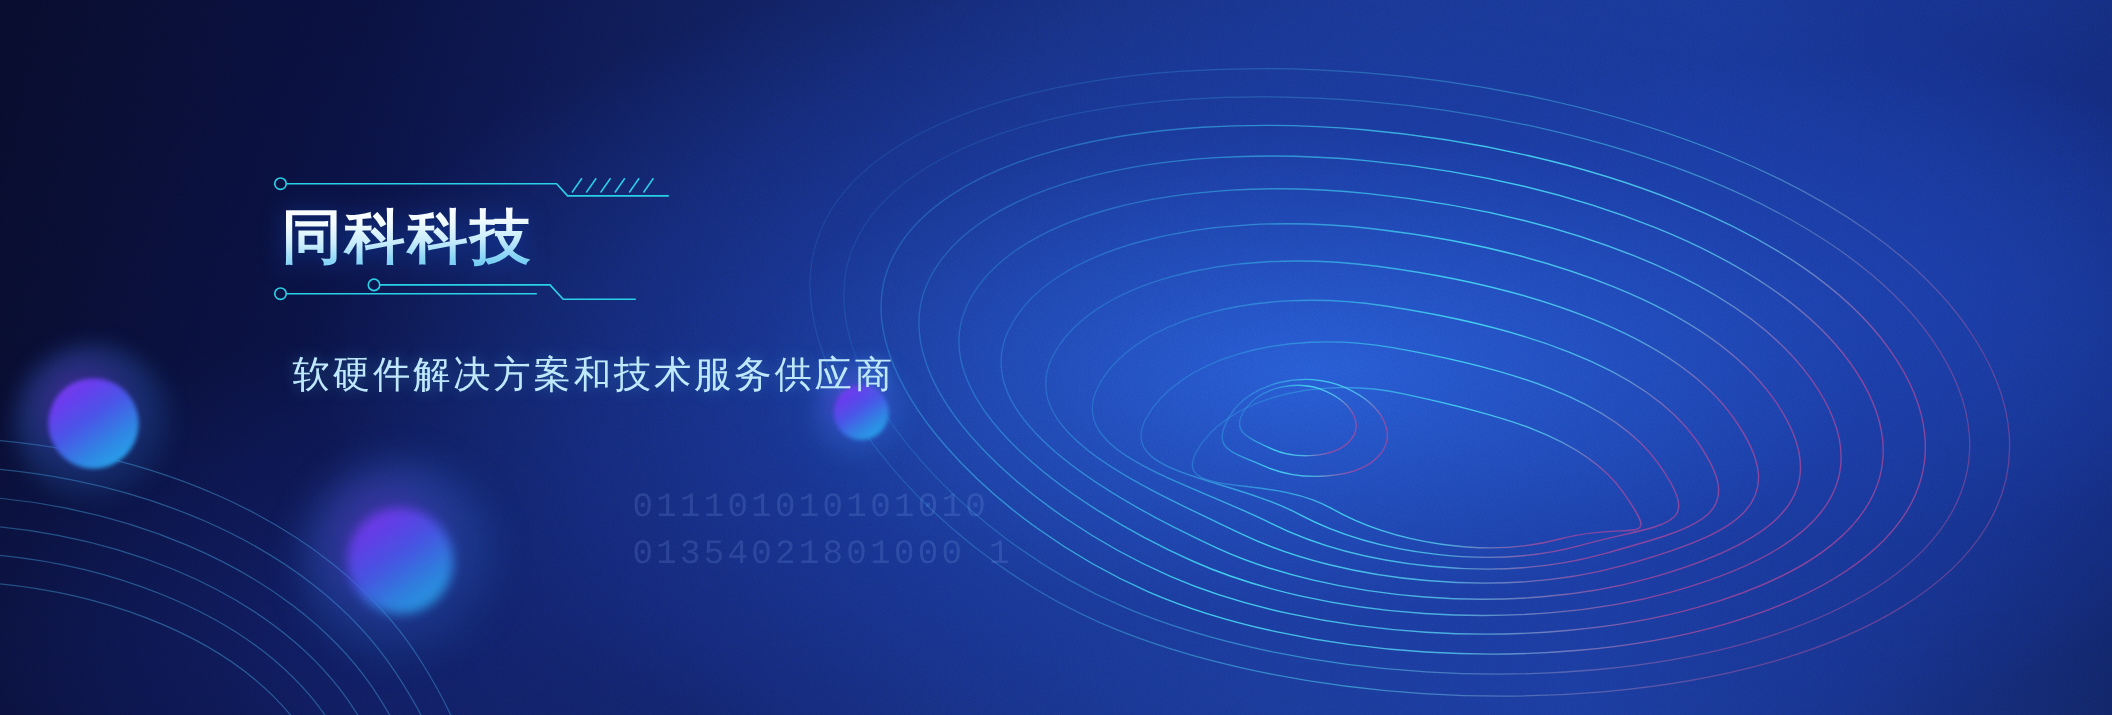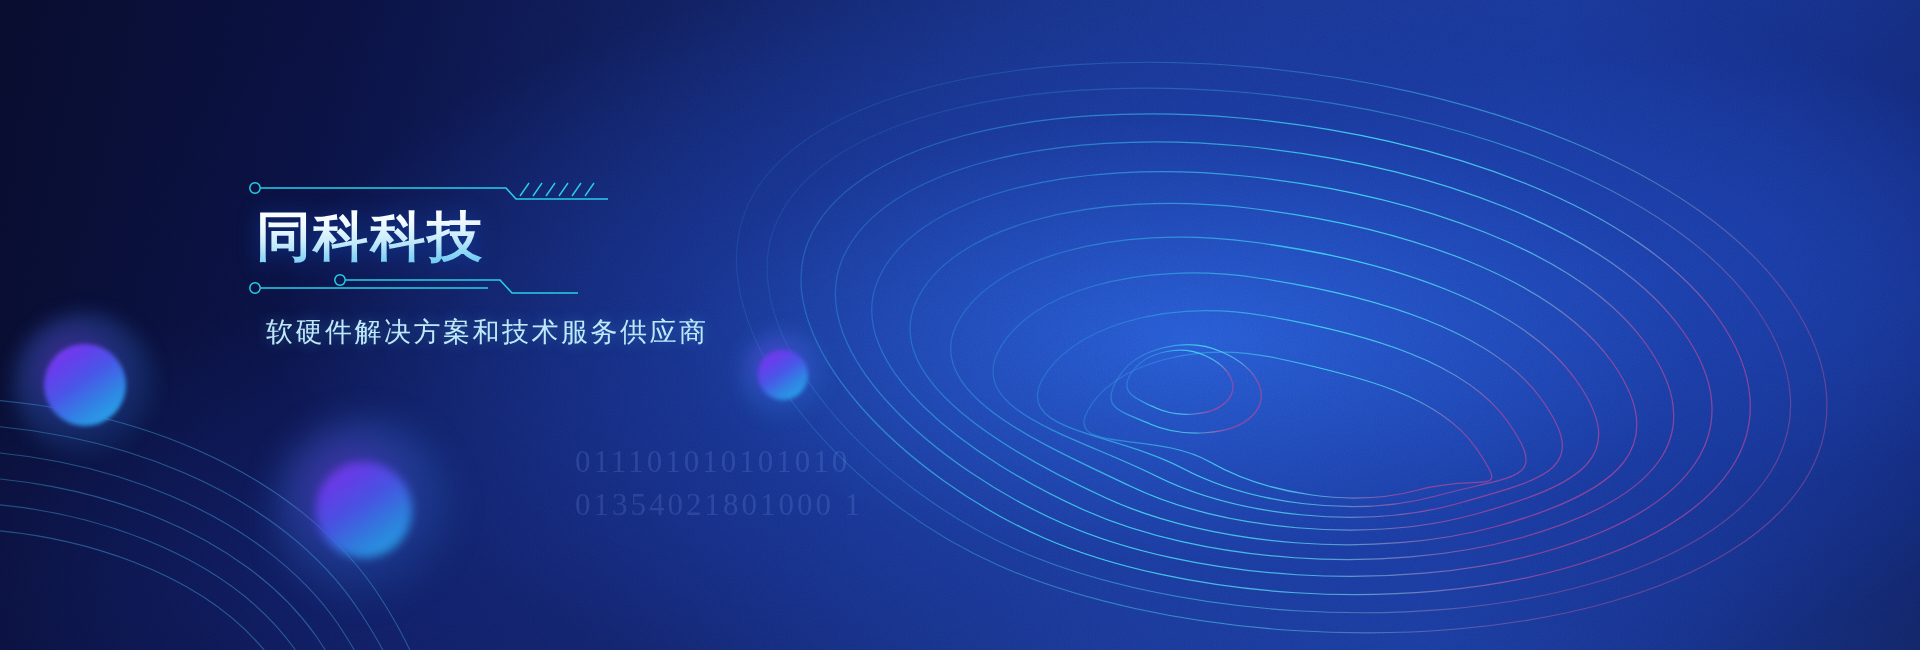--- a/index.html
+++ b/index.html
@@ -44,28 +44,28 @@
   #orb-bottom{ left:316px; top:462px; width:96px;  height:96px; }
   #orb-bottom .core { filter:blur(5px); opacity:0.92; }
   #orb-bottom .halo { inset:-45%; filter:blur(16px); }
 
   
   #binary {
     position:absolute; left:575px; top:440px; width:420px;
     pointer-events:none; user-select:none;
   }
   #binary div {
-    font-family:Liberation Serif, serif;
+    font-family:Liberation Mono, monospace;
     font-size:31px; letter-spacing:3px; line-height:43px;
     color:rgba(150,185,255,0.17);
     white-space:nowrap;
   }
 
   
-  #content { position:absolute; left:248px; top:180px; width:620px; }
+  #content { position:absolute; left:248px; top:159px; width:620px; }
 
   
   .rule { position:relative; height:22px; }
   .rule svg { display:block; overflow:visible; }
 
   
   #title-wrap { position:relative; margin:6px 0 0 8px; height:62px; }
   #title {
     font-size:54px; font-weight:700; letter-spacing:2px; line-height:58px;
     background:linear-gradient(178deg,#ffffff 0%,#f2fbff 28%,#c8ecfb 56%,#8fd7f6 78%,#63c6f2 100%);
@@ -74,22 +74,22 @@
     text-shadow:0 0 0 rgba(0,0,0,0);
     filter:drop-shadow(0 2px 10px rgba(20,80,200,0.55));
     display:inline-block;
     font-family:"DejaVu Sans","Liberation Sans",sans-serif;
     transform:scaleX(1.02);
     transform-origin:left center;
   }
 
   
   #subtitle {
-    margin:12px 0 0 18px;
-    font-size:27px; letter-spacing:2.5px; line-height:36px;
+    margin:42px 0 0 18px;
+    font-size:34px; letter-spacing:2.5px; line-height:36px;
     color:#bfe9fb;
     text-shadow:0 0 14px rgba(80,200,255,0.35);
     font-family:"DejaVu Sans","Liberation Sans",sans-serif;
     font-weight:400;
   }
 </style>
 </head>
 <body>
 
 <div id="banner">

